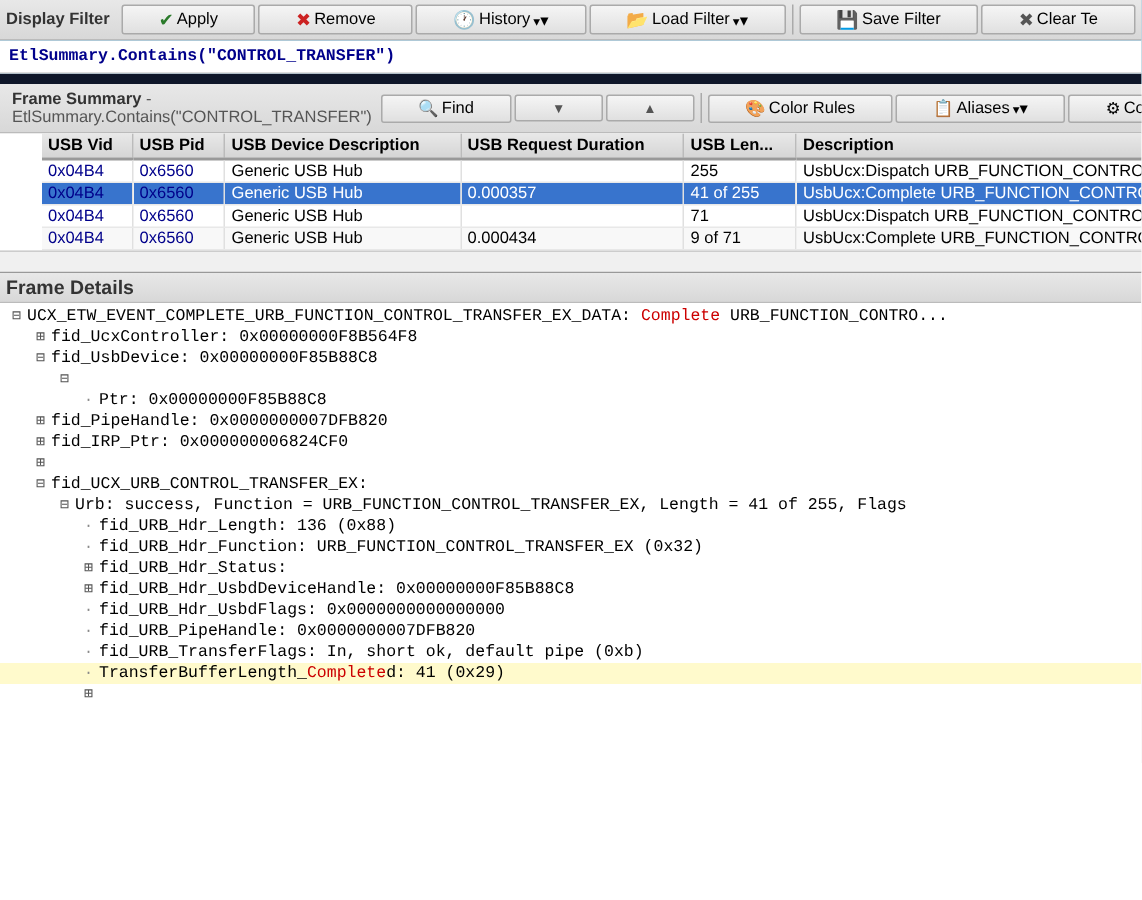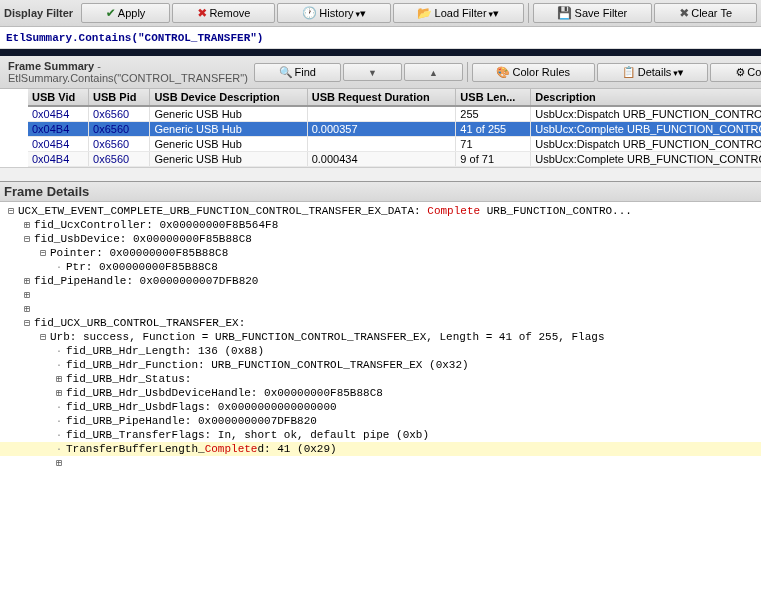--- a/index.html
+++ b/index.html
@@ -261,21 +261,21 @@
         <button class="toolbar-btn">
           <span class="icon-up"></span>
         </button>
         <div class="toolbar-separator"></div>
         <button class="toolbar-btn">
           <span class="icon-color"></span>
           <span>Color Rules</span>
         </button>
         <button class="toolbar-btn">
           <span class="icon-alias"></span>
-          <span>Details</span>
+          <span>Aliases</span>
           <span class="icon-dropdown">▾</span>
         </button>
         <button class="toolbar-btn">
           <span class="icon-cols"></span>
           <span>Columns</span>
         </button>
       </div>
     </div>
     <div class="frame-table-wrapper">
       <table class="frame-table">
@@ -342,35 +342,35 @@
           <span class="tree-label" style="font-family: &quot;Courier New&quot;, monospace; font-size: 11px;">fid_UcxController: 0x00000000F8B564F8</span>
         </div>
         <div class="tree-item">
           <span class="tree-indent" style="width: 20px; display: inline-block;"></span>
           <span class="tree-toggle"><span style="color:#555;font-size:10px;">⊟</span></span>
           <span class="tree-label" style="font-family: &quot;Courier New&quot;, monospace; font-size: 11px;">fid_UsbDevice: 0x00000000F85B88C8</span>
         </div>
         <div class="tree-item">
           <span class="tree-indent" style="width: 36px; display: inline-block;"></span>
           <span class="tree-toggle"><span style="color:#555;font-size:10px;">⊟</span></span>
-          <span class="tree-label" style="font-family: &quot;Courier New&quot;, monospace; font-size: 11px;">Pointer: 0x00000000F85B88C8</span>
         </div>
         <div class="tree-item">
           <span class="tree-indent" style="width: 52px; display: inline-block;"></span>
           <span class="tree-toggle"><span style="color:#888;font-size:10px;"> · </span></span>
           <span class="tree-label" style="font-family: &quot;Courier New&quot;, monospace; font-size: 11px;">Ptr: 0x00000000F85B88C8</span>
         </div>
         <div class="tree-item">
           <span class="tree-indent" style="width: 20px; display: inline-block;"></span>
           <span class="tree-toggle"><span style="color:#555;font-size:10px;">⊞</span></span>
           <span class="tree-label" style="font-family: &quot;Courier New&quot;, monospace; font-size: 11px;">fid_PipeHandle: 0x0000000007DFB820</span>
         </div>
         <div class="tree-item">
           <span class="tree-indent" style="width: 20px; display: inline-block;"></span>
           <span class="tree-toggle"><span style="color:#555;font-size:10px;">⊞</span></span>
+          <span class="tree-label" style="font-family: &quot;Courier New&quot;, monospace; font-size: 11px;">fid_IRP_Ptr: 0x000000006824CF0</span>
         </div>
         <div class="tree-item">
           <span class="tree-indent" style="width: 20px; display: inline-block;"></span>
           <span class="tree-toggle"><span style="color:#555;font-size:10px;">⊞</span></span>
         </div>
         <div class="tree-item">
           <span class="tree-indent" style="width: 20px; display: inline-block;"></span>
           <span class="tree-toggle"><span style="color:#555;font-size:10px;">⊟</span></span>
           <span class="tree-label" style="font-family: &quot;Courier New&quot;, monospace; font-size: 11px;">fid_UCX_URB_CONTROL_TRANSFER_EX:</span>
         </div>

